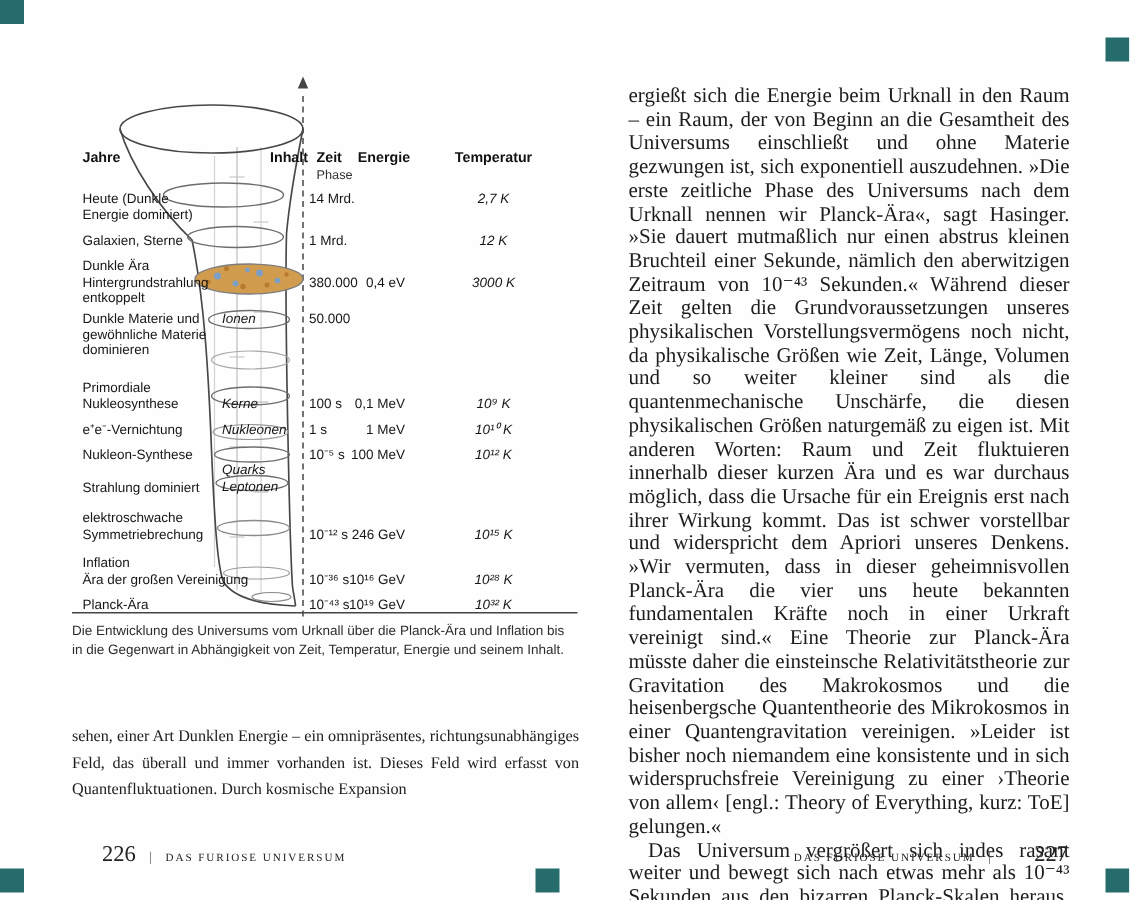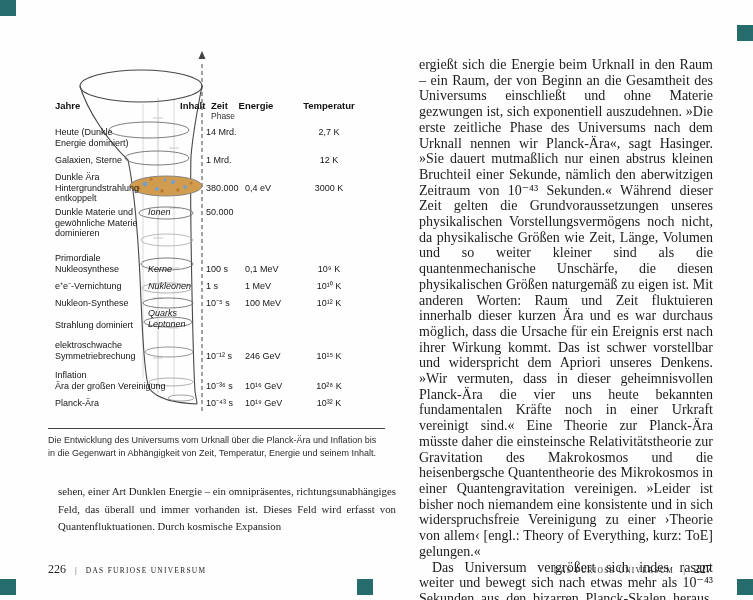--- a/index.html
+++ b/index.html
@@ -16,44 +16,44 @@
   .fh span{position:absolute;font-weight:bold;font-size:9.5px;color:#111;}
   .hPhase{left:10px;top:52px;} .hInhalt{left:103px;top:52px;margin-left:32px;}
   .hZeit{left:166px;top:52px;} .hJahre{left:166px;top:63px;font-weight:normal!important;font-size:8.5px!important;color:#333!important;}
   .hEnergie{left:184px;top:52px;width:54px;text-align:center;}
   .hTemp{left:250px;top:52px;width:68px;text-align:center;}
   .row{position:absolute;left:0;width:345px;font-size:9px;line-height:10.5px;color:#161616;}
   .row span{position:absolute;top:0;}
   .cP{left:10px;width:130px;white-space:pre-line;}
   .cI{left:103px;white-space:pre-line;font-style:italic;}
   .cZ{left:161px;width:46px;}
-  .cE{left:200px;width:54px;text-align:left;}
-  .cT{left:250px;width:68px;text-align:center;}
+  .cE{left:171px;width:54px;text-align:right;}
+  .cT{left:250px;width:68px;text-align:center;font-style:italic;}
   .v2{top:11px !important;}
   .r1{top:79px;} .r2{top:107px;} .r3{top:124px;} .r4{top:159px;}
   .r5{top:205px;} .r6{top:233px;} .r7{top:250px;} .r8{top:260px;}
   .r9{top:272px;} .r10{top:292px;} .r11{top:322px;} .r12{top:350px;}
 
-  .caption{position:absolute;left:48px;top:428px;width:337px;border-top:1px solid #444;
+  .caption{position:absolute;left:48px;top:408px;width:337px;border-top:1px solid #444;
            padding-top:5px;font-size:9px;line-height:12.5px;color:#2d2d2d;}
 
   .serif{font-family:"Liberation Serif","DejaVu Serif",serif;}
   .left-body{position:absolute;left:48px;top:483px;width:338px;font-size:10.8px;
-             line-height:17.5px;text-align:justify;color:#1c1c1c;margin-left:10px;}
+             line-height:17.5px;text-align:justify;color:#1c1c1c;}
 
   
   .right-body{position:absolute;left:419px;top:57px;width:294px;font-size:14px;
               line-height:15.7px;text-align:justify;color:#1c1c1c;}
   .right-body p{margin:0;}
   .para2{text-indent:13px;}
 
   
   .footer{position:absolute;top:562px;font-size:7.4px;letter-spacing:1.3px;color:#222;
           font-family:"Liberation Serif","DejaVu Serif",serif;}
-  .footer .pgnum{font-size:12px;letter-spacing:0;}
+  .footer .pgnum{font-size:15px;letter-spacing:0;margin-left:20px;}
   .footer .bar{font-size:9px;letter-spacing:0;color:#555;margin:0 9px;font-weight:300;}
   .f-left{left:48px;}
   .f-right{right:41px;text-align:right;}
 </style>
 </head>
 <body>
 
 <div class="canvas">
 
   <div class="marker m-tl" style="background-color: rgb(38, 108, 108);"></div>

